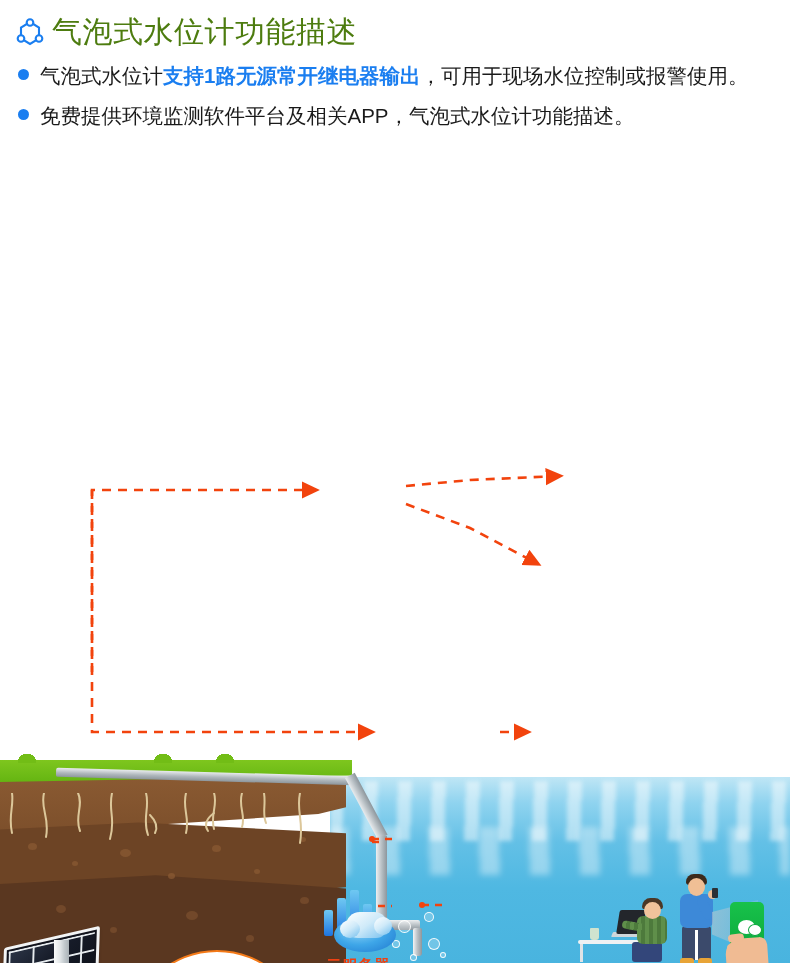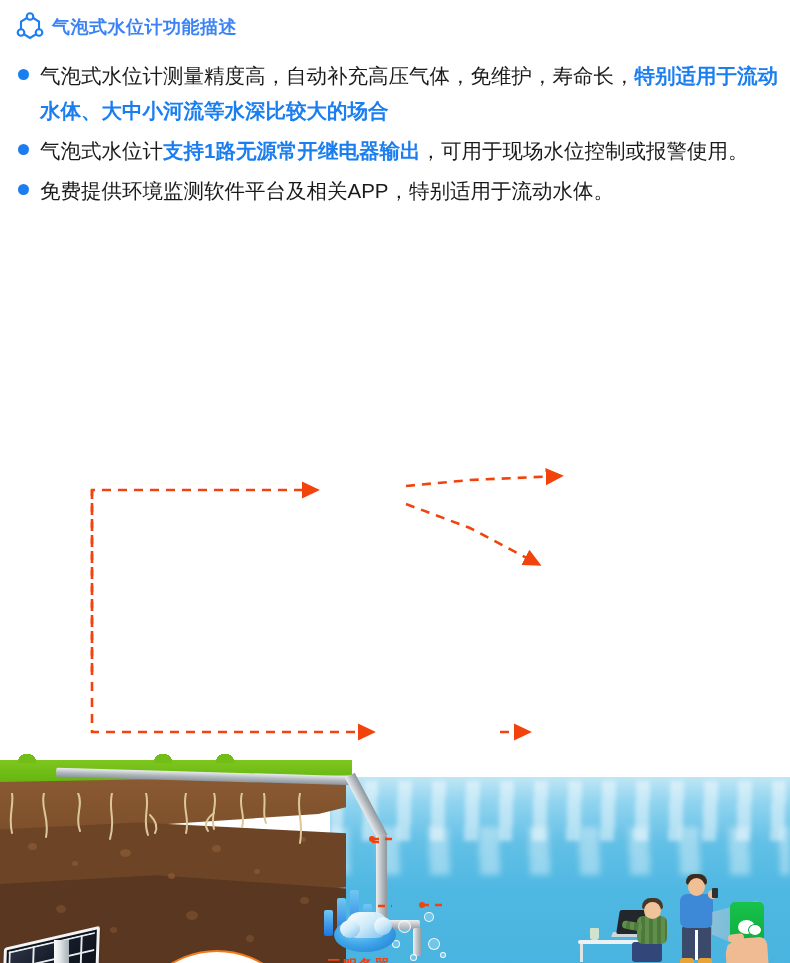--- a/index.html
+++ b/index.html
@@ -7,21 +7,21 @@
     width: 790px; height: 963px;
     background: #ffffff;
     font-family: "Liberation Sans", "DejaVu Sans", sans-serif;
     overflow: hidden;
   }
   #page { position: relative; width: 790px; height: 963px; background:#fff; }
 
   
   .title-row { position:absolute; left:16px; top:12px; display:flex; align-items:center; gap:8px; }
   .title-icon { width:28px; height:30px; display:block; }
-  .title-text { font-size:18px; font-weight:bold; color:#3b82f6; letter-spacing:0.5px; white-space:nowrap; }
+  .title-text { font-size:30px; font-weight:normal; color:#4d7c0f; letter-spacing:0.5px; white-space:nowrap; }
 
   
   .bullets { position:absolute; left:12px; top:58px; width:778px; }
   .bullet { position:relative; padding-left:28px; margin-bottom:5px; }
   .dot { position:absolute; left:6px; top:11px; width:11px; height:11px; border-radius:50%; background:#1a7ef0; }
   .btext { font-size:20.5px; line-height:35px; color:#1a1a1a; font-weight:500; }
   .hl { color:#1a7ef0; font-weight:bold; }
 
   
   .scene { position:absolute; left:0; top:432px; width:790px; height:531px; overflow:hidden; background:#fff; }
@@ -150,29 +150,25 @@
       <circle cx="14" cy="4.5" r="3.3" fill="#fff" stroke="#1a7ef0" stroke-width="2.1"></circle>
       <circle cx="5" cy="20.5" r="3.3" fill="#fff" stroke="#1a7ef0" stroke-width="2.1"></circle>
       <circle cx="23" cy="20.5" r="3.3" fill="#fff" stroke="#1a7ef0" stroke-width="2.1"></circle>
     </svg>
     <div class="title-text">气泡式水位计功能描述</div>
   </div>
 
   <div class="bullets">
     <div class="bullet">
       <span class="dot"></span>
-      <div class="btext"><span>气泡式水位计测量精度高，自动补充高压气体，免维护，寿命长，</span><span class="hl">特别适用于流动水体、大中小河流等水深比较大的场合</span></div>
+      <div class="btext"><span>气泡式水位计</span><span class="hl">支持1路无源常开继电器输出</span><span>，可用于现场水位控制或报警使用。</span></div>
     </div>
     <div class="bullet">
       <span class="dot"></span>
-      <div class="btext"><span>气泡式水位计</span><span class="hl">支持1路无源常开继电器输出</span><span>，可用于现场水位控制或报警使用。</span></div>
-    </div>
-    <div class="bullet">
-      <span class="dot"></span>
-      <div class="btext"><span>免费提供环境监测软件平台及相关APP，特别适用于流动水体。</span></div>
+      <div class="btext"><span>免费提供环境监测软件平台及相关APP，气泡式水位计功能描述。</span></div>
     </div>
   </div>
 
   <div class="scene">
 
     <div class="ground-wrap">
       <div class="water"></div>
       <div class="soil">
         <div class="soil-l1"></div>
           <div class="soil-l2"></div>

